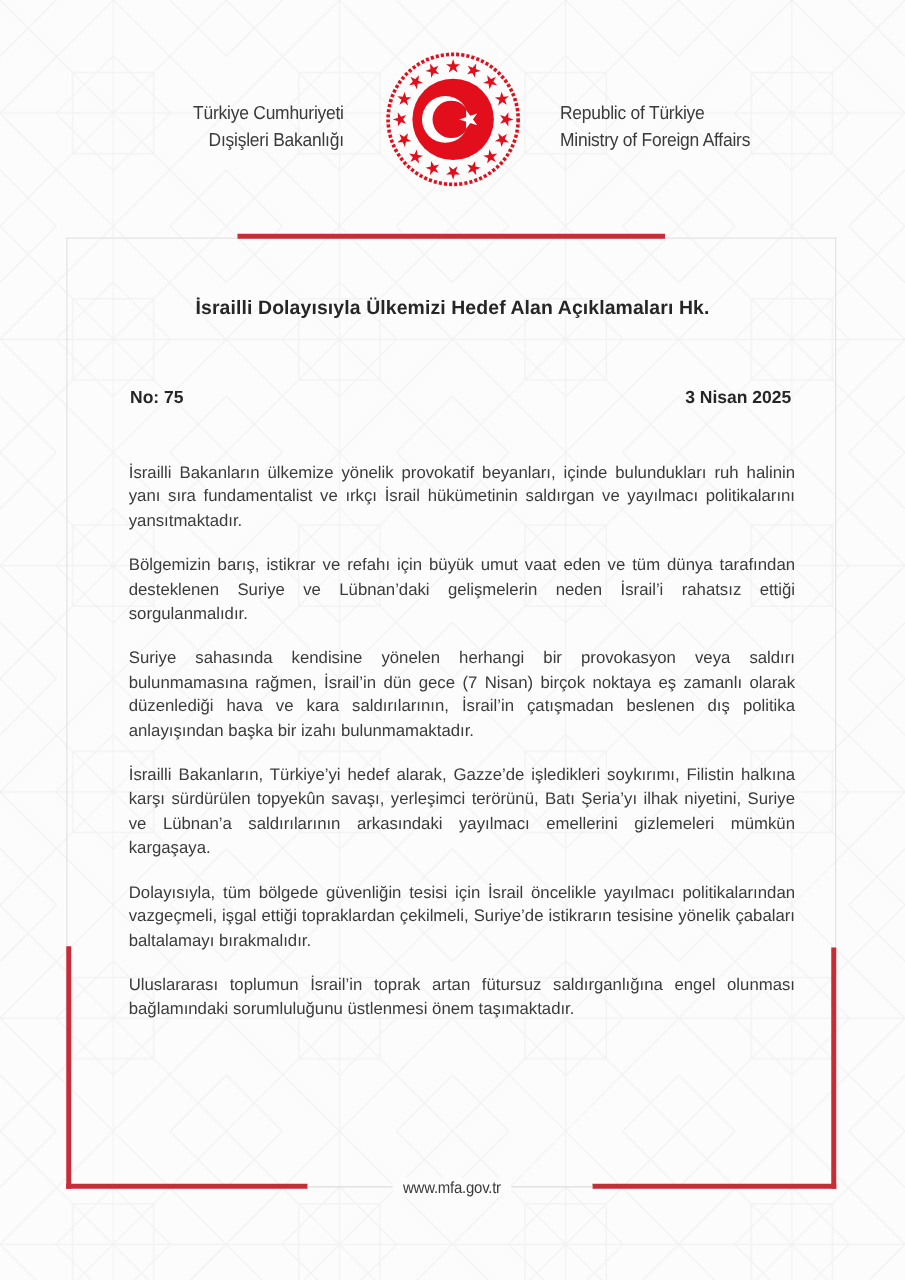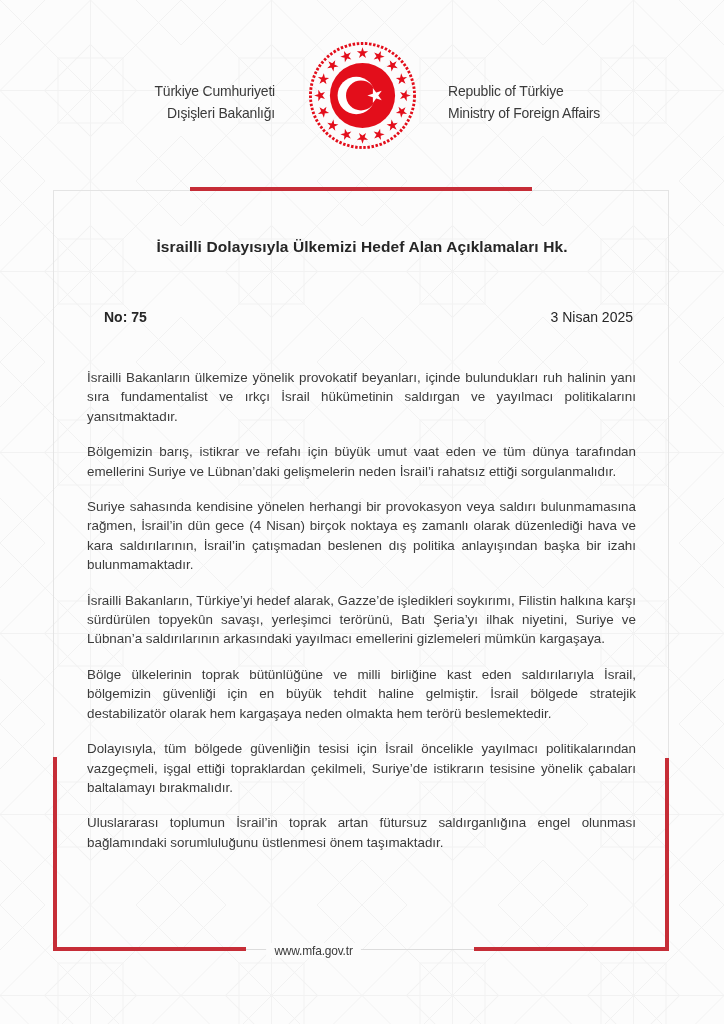--- a/index.html
+++ b/index.html
@@ -33,30 +33,30 @@
   .red-right{left:665px;top:758px;width:4px;height:193px;}
   .red-bottom-l{left:53px;top:947px;width:193px;height:4px;}
   .red-bottom-r{left:474px;top:947px;width:195px;height:4px;}
   .footer-connector{left:246px;top:949px;width:228px;height:1px;background:#dcdcdc;}
   
   .doc-title{
     left:70px;top:228px;width:584px;text-align:center;
     font-size:15.5px;font-weight:bold;color:#262626;z-index:2;letter-spacing:0.1px;
   }
   .doc-no{left:88px;top:309px;font-size:14px;font-weight:bold;color:#262626;z-index:2;margin-left:16px;}
-  .doc-date{left:433px;top:309px;width:200px;text-align:right;font-size:14px;font-weight:normal;color:#262626;z-index:2;}
+  .doc-date{left:433px;top:309px;width:200px;text-align:right;font-size:14px;font-weight:bold;color:#262626;z-index:2;}
   .doc-body{left:87px;top:368px;width:549px;z-index:2;}
   .doc-body p{
-    margin:0 0 16px 0;
+    margin:0 0 16px 16px;
     font-size:13.4px;line-height:19.4px;color:#3b3b3b;
     text-align:justify;
   }
   
   .footer-site{
-    left:262px;top:941px;width:200px;z-index:2;
+    left:262px;top:941px;width:200px;text-align:center;z-index:2;
   }
   .footer-site a{
     display:inline-block;background:#fcfcfc;padding:0 9px;
     font-size:13px;color:#3a3a3a;text-decoration:none;
     transform:scaleX(0.92);letter-spacing:-0.2px;
   }
 </style>
 </head>
 <body>
 
@@ -134,24 +134,23 @@
 <div class="abs line red red-bottom-r"></div>
 <div class="abs line footer-connector"></div>
 
 <main>
   <h1 class="abs doc-title">İsrailli Dolayısıyla Ülkemizi Hedef Alan Açıklamaları Hk.</h1>
   <div class="abs doc-no">No: 75</div>
   <div class="abs doc-date">3 Nisan 2025</div>
 
   <div class="abs doc-body">
     <p>İsrailli Bakanların ülkemize yönelik provokatif beyanları, içinde bulundukları ruh halinin yanı sıra fundamentalist ve ırkçı İsrail hükümetinin saldırgan ve yayılmacı politikalarını yansıtmaktadır.</p>
-    <p>Bölgemizin barış, istikrar ve refahı için büyük umut vaat eden ve tüm dünya tarafından emellerini Suriye ve Lübnan’daki gelişmelerin neden İsrail’i rahatsız ettiği sorgulanmalıdır.</p>
-    <p>Suriye sahasında kendisine yönelen herhangi bir provokasyon veya saldırı bulunmamasına rağmen, İsrail’in dün gece (4 Nisan) birçok noktaya eş zamanlı olarak düzenlediği hava ve kara saldırılarının, İsrail’in çatışmadan beslenen dış politika anlayışından başka bir izahı bulunmamaktadır.</p>
+    <p>Bölgemizin barış, istikrar ve refahı için büyük umut vaat eden ve tüm dünya tarafından desteklenen Suriye ve Lübnan’daki gelişmelerin neden İsrail’i rahatsız ettiği sorgulanmalıdır.</p>
+    <p>Suriye sahasında kendisine yönelen herhangi bir provokasyon veya saldırı bulunmamasına rağmen, İsrail’in dün gece (7 Nisan) birçok noktaya eş zamanlı olarak düzenlediği hava ve kara saldırılarının, İsrail’in çatışmadan beslenen dış politika anlayışından başka bir izahı bulunmamaktadır.</p>
     <p>İsrailli Bakanların, Türkiye’yi hedef alarak, Gazze’de işledikleri soykırımı, Filistin halkına karşı sürdürülen topyekûn savaşı, yerleşimci terörünü, Batı Şeria’yı ilhak niyetini, Suriye ve Lübnan’a saldırılarının arkasındaki yayılmacı emellerini gizlemeleri mümkün kargaşaya.</p>
-    <p>Bölge ülkelerinin toprak bütünlüğüne ve milli birliğine kast eden saldırılarıyla İsrail, bölgemizin güvenliği için en büyük tehdit haline gelmiştir. İsrail bölgede stratejik destabilizatör olarak hem kargaşaya neden olmakta hem terörü beslemektedir.</p>
     <p>Dolayısıyla, tüm bölgede güvenliğin tesisi için İsrail öncelikle yayılmacı politikalarından vazgeçmeli, işgal ettiği topraklardan çekilmeli, Suriye’de istikrarın tesisine yönelik çabaları baltalamayı bırakmalıdır.</p>
     <p>Uluslararası toplumun İsrail’in toprak artan fütursuz saldırganlığına engel olunması bağlamındaki sorumluluğunu üstlenmesi önem taşımaktadır.</p>
   </div>
 </main>
 
 <footer class="abs footer-site">
   <a href="#">www.mfa.gov.tr</a>
 </footer>
 
 </body></html>

